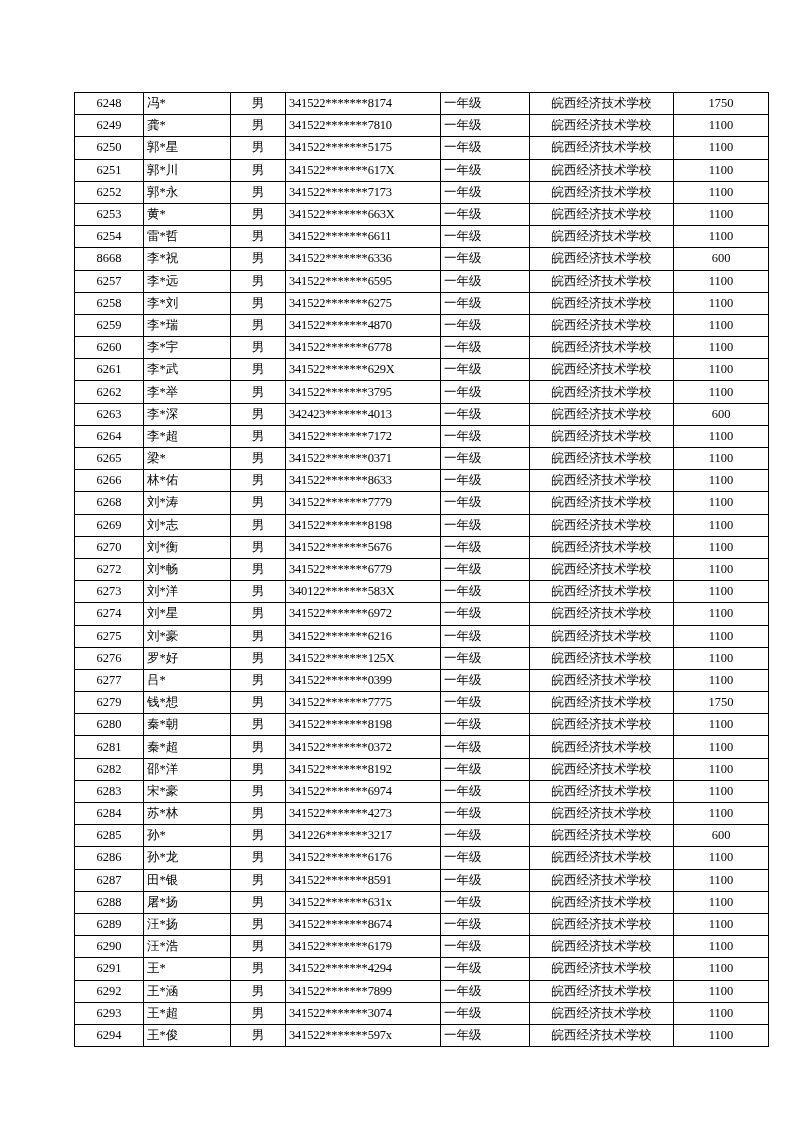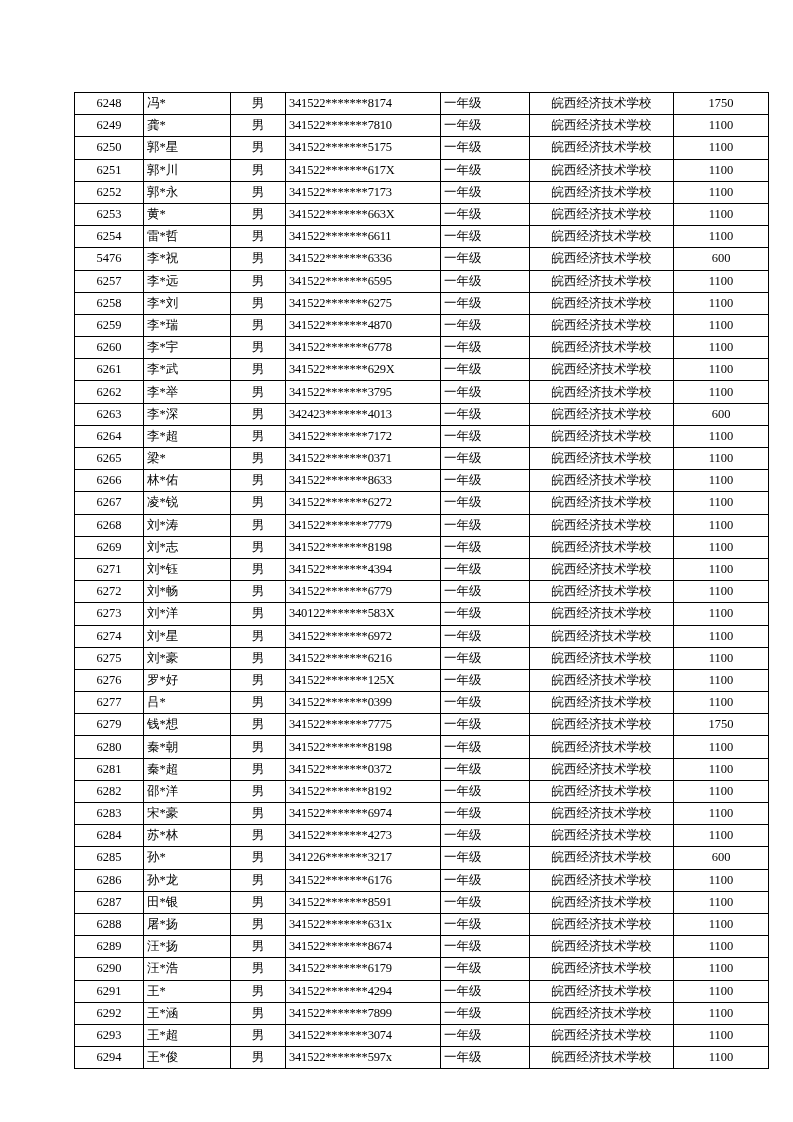--- a/index.html
+++ b/index.html
@@ -105,21 +105,21 @@
         <tr>
           <td class="c-seq">6254</td>
           <td class="c-name">雷*哲</td>
           <td class="c-gender">男</td>
           <td class="c-id">341522*******6611</td>
           <td class="c-grade">一年级</td>
           <td class="c-school">皖西经济技术学校</td>
           <td class="c-amount">1100</td>
         </tr>
         <tr>
-          <td class="c-seq">5476</td>
+          <td class="c-seq">8668</td>
           <td class="c-name">李*祝</td>
           <td class="c-gender">男</td>
           <td class="c-id">341522*******6336</td>
           <td class="c-grade">一年级</td>
           <td class="c-school">皖西经济技术学校</td>
           <td class="c-amount">600</td>
         </tr>
         <tr>
           <td class="c-seq">6257</td>
           <td class="c-name">李*远</td>
@@ -204,51 +204,42 @@
         <tr>
           <td class="c-seq">6266</td>
           <td class="c-name">林*佑</td>
           <td class="c-gender">男</td>
           <td class="c-id">341522*******8633</td>
           <td class="c-grade">一年级</td>
           <td class="c-school">皖西经济技术学校</td>
           <td class="c-amount">1100</td>
         </tr>
         <tr>
-          <td class="c-seq">6267</td>
-          <td class="c-name">凌*锐</td>
-          <td class="c-gender">男</td>
-          <td class="c-id">341522*******6272</td>
-          <td class="c-grade">一年级</td>
-          <td class="c-school">皖西经济技术学校</td>
-          <td class="c-amount">1100</td>
-        </tr>
-        <tr>
           <td class="c-seq">6268</td>
           <td class="c-name">刘*涛</td>
           <td class="c-gender">男</td>
           <td class="c-id">341522*******7779</td>
           <td class="c-grade">一年级</td>
           <td class="c-school">皖西经济技术学校</td>
           <td class="c-amount">1100</td>
         </tr>
         <tr>
           <td class="c-seq">6269</td>
           <td class="c-name">刘*志</td>
           <td class="c-gender">男</td>
           <td class="c-id">341522*******8198</td>
           <td class="c-grade">一年级</td>
           <td class="c-school">皖西经济技术学校</td>
           <td class="c-amount">1100</td>
         </tr>
         <tr>
-          <td class="c-seq">6271</td>
-          <td class="c-name">刘*钰</td>
-          <td class="c-gender">男</td>
-          <td class="c-id">341522*******4394</td>
+          <td class="c-seq">6270</td>
+          <td class="c-name">刘*衡</td>
+          <td class="c-gender">男</td>
+          <td class="c-id">341522*******5676</td>
           <td class="c-grade">一年级</td>
           <td class="c-school">皖西经济技术学校</td>
           <td class="c-amount">1100</td>
         </tr>
         <tr>
           <td class="c-seq">6272</td>
           <td class="c-name">刘*畅</td>
           <td class="c-gender">男</td>
           <td class="c-id">341522*******6779</td>
           <td class="c-grade">一年级</td>

